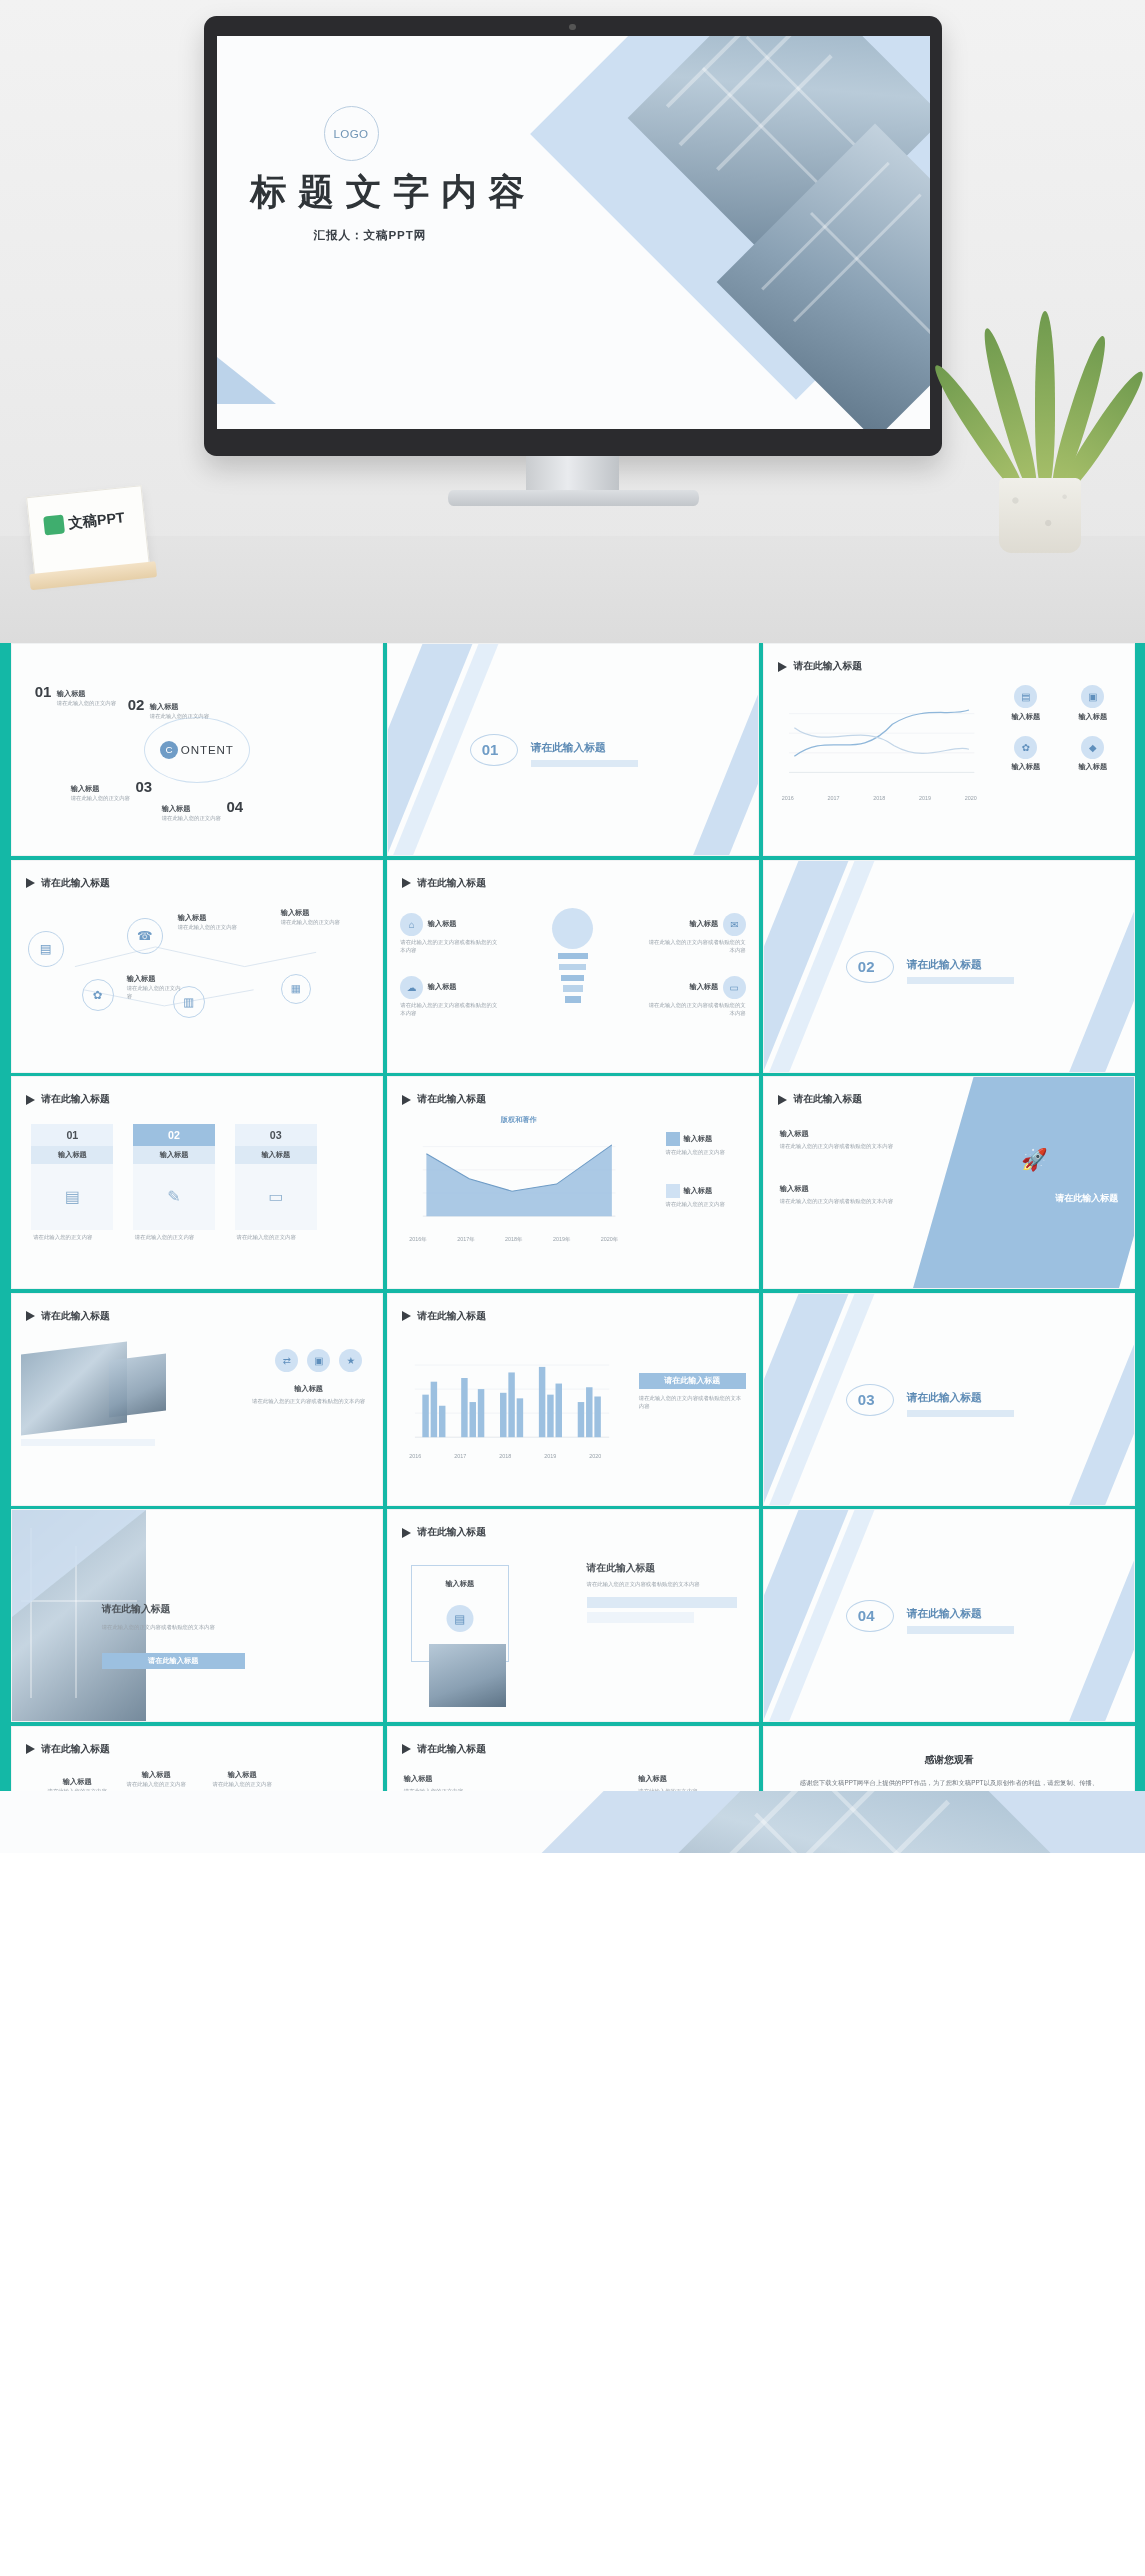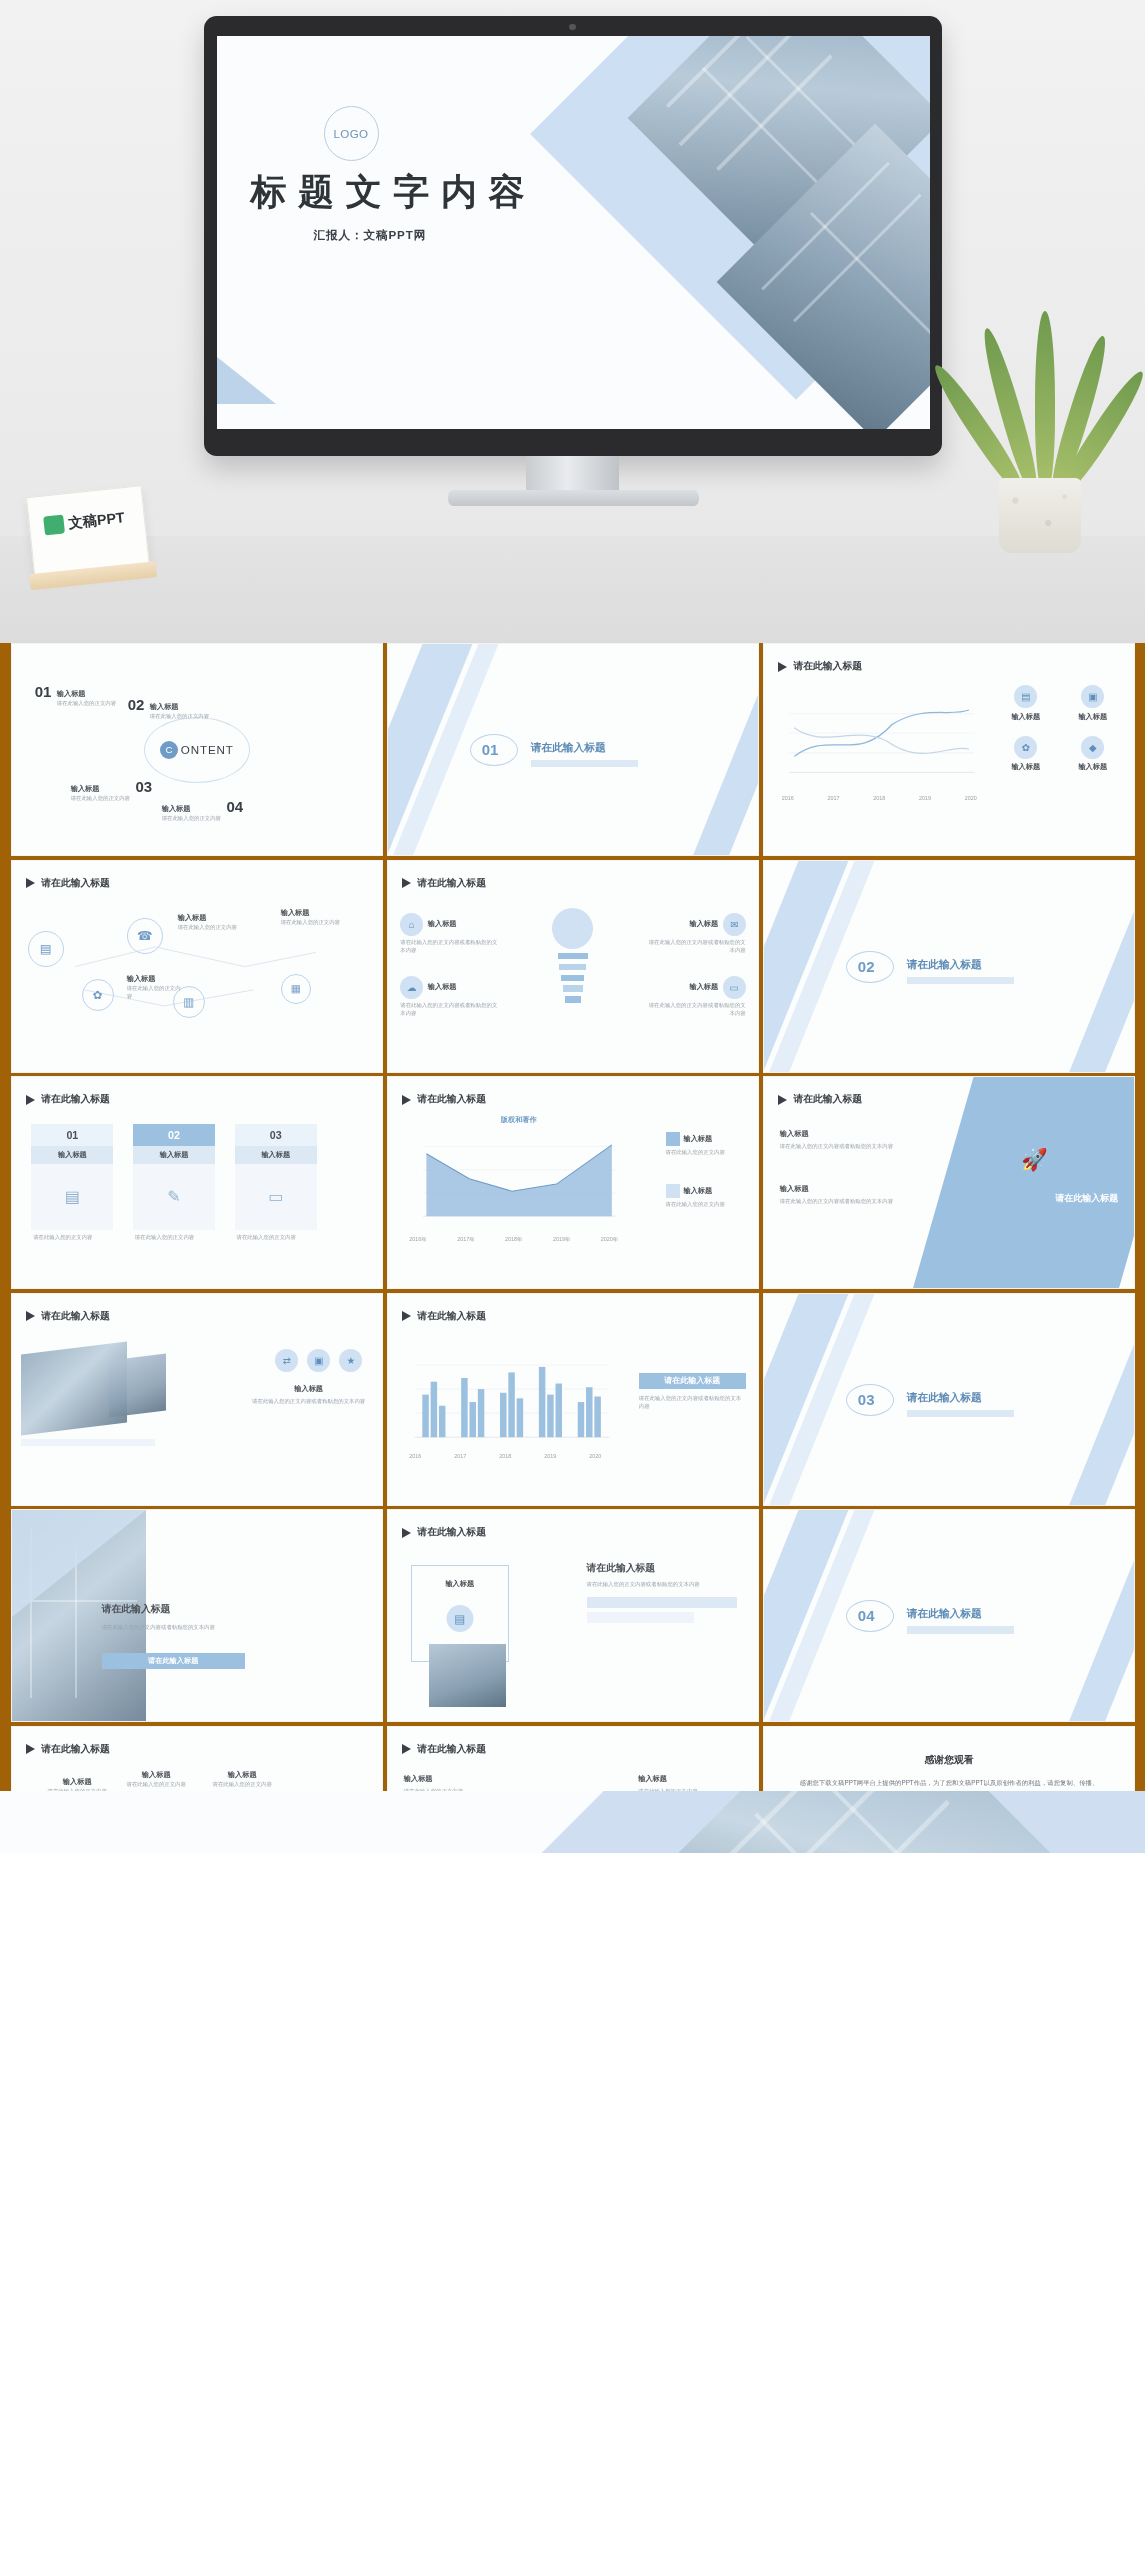--- a/index.html
+++ b/index.html
@@ -6,21 +6,21 @@
   html, body {
     width: 1146px;
     background: #ffffff;
     font-family: "Liberation Sans", sans-serif;
   }
   .page {
     width: 1146px;
     height: 1853px;
     position: relative;
     overflow: hidden;
-    background: #a16207;
+    background: #14b8a6;
   }
 
   
   .hero {
     position: relative;
     width: 1146px;
     height: 643px;
     background: linear-gradient(180deg,#f2f2f2 0%,#ececec 55%,#e6e6e6 100%);
     overflow: hidden;
   }

